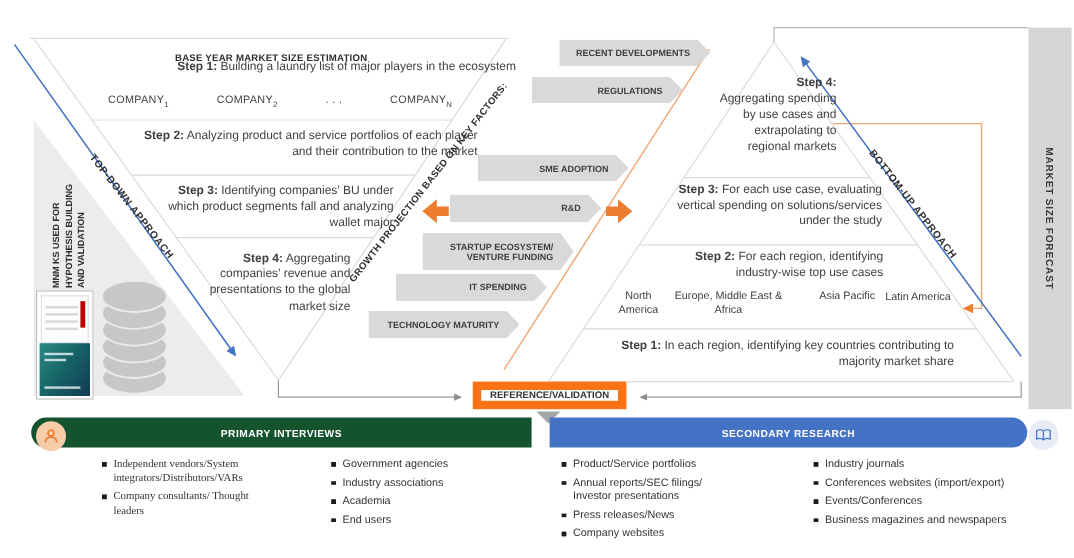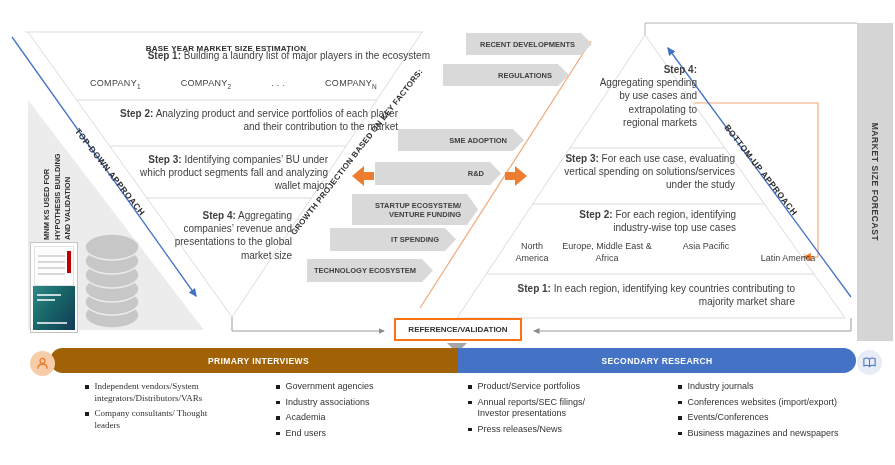--- a/index.html
+++ b/index.html
@@ -35,26 +35,26 @@
   .thumb .page{position:absolute;left:3px;top:3px;right:3px;height:38px;background:#fdfdfd;border:1px solid #e2e2e2;}
   .thumb .pline{position:absolute;left:3px;right:8px;height:2px;background:#d8d8d8;}
   .thumb .red{position:absolute;right:2px;top:4px;width:4px;height:22px;background:#c00000;}
   .thumb .teal{position:absolute;left:2px;bottom:2px;right:2px;height:44px;background:linear-gradient(125deg,#2e8886 0%,#176668 45%,#123a55 100%);}
   .thumb .tline{position:absolute;left:4px;height:2px;background:rgba(255,255,255,.75);}
 
   .forecast{left:857px;top:23px;width:36px;height:318px;background:#d5d5d5;z-index:1;}
   .forecast .txt{position:absolute;left:50%;top:50%;transform:translate(-50%,-50%) rotate(90deg);
                  font-weight:bold;font-size:8.5px;letter-spacing:.6px;color:#3c3c3c;white-space:nowrap;}
 
-  .refbox{left:394px;top:318px;width:128px;height:23px;background:#fff;border:2px solid #f97316;box-sizing:border-box;
+  .refbox{left:394px;top:318px;width:128px;height:23px;background:#fff;border:7px solid #f97316;box-sizing:border-box;
           display:flex;align-items:center;justify-content:center;font-weight:bold;font-size:8px;color:#333;z-index:2;}
 
   .bar{height:25px;display:flex;align-items:center;justify-content:center;color:#fff;font-weight:bold;
        font-size:8.5px;letter-spacing:.4px;z-index:2;}
-  .bar-primary{left:50px;top:348px;width:417px;background:#a16207;border-radius:13px 0 0 13px;}
+  .bar-primary{left:26px;top:348px;width:417px;background:#14532d;border-radius:13px 0 0 13px;}
   .bar-secondary{left:458px;top:348px;width:398px;background:#4472C4;border-radius:0 13px 13px 0;}
   .badge{border-radius:50%;display:flex;align-items:center;justify-content:center;z-index:3;}
   .badge-person{left:30px;top:351px;width:25px;height:25px;background:#F6CCA9;}
   .badge-book{left:857px;top:350px;width:25px;height:25px;background:#E7ECF7;}
 
   ul.blist{position:absolute;list-style:none;margin:0;padding:0;z-index:2;}
   .li{display:flex;gap:6px;margin-bottom:4px;font-size:9px;line-height:1.28;color:#333;}
   .sq{flex:0 0 auto;width:3.5px;height:3.5px;background:#1c1c1c;margin-top:4px;}
   .w120{max-width:120px;}
   .w132{max-width:132px;}
@@ -174,41 +174,41 @@
     <span class="bl">Step 4:</span>
     <span>Aggregating companies’ revenue and presentations to the global market size</span>
   </div>
 
   <div class="chev" style="left:466px;top:33px;width:126px;height:22px;">RECENT DEVELOPMENTS</div>
   <div class="chev" style="left:443px;top:64px;width:126px;height:22px;">REGULATIONS</div>
   <div class="chev" style="left:398px;top:129px;width:126px;height:22px;">SME ADOPTION</div>
   <div class="chev" style="left:375px;top:162px;width:126px;height:23px;">R&amp;D</div>
   <div class="chev" style="left:352px;top:194px;width:126px;height:31px;">STARTUP ECOSYSTEM/ VENTURE FUNDING</div>
   <div class="chev" style="left:330px;top:228px;width:126px;height:23px;">IT SPENDING</div>
-  <div class="chev" style="left:307px;top:259px;width:126px;height:23px;">TECHNOLOGY ECOSYSTEM</div>
+  <div class="chev" style="left:307px;top:259px;width:126px;height:23px;">TECHNOLOGY MATURITY</div>
 
   <div class="abs rot-label growth z">GROWTH PROJECTION BASED ON KEY FACTORS:</div>
 
   <div class="abs step z" style="left:593px;top:63px;width:104px;">
     <span class="bl" style="display:block;">Step 4:</span>
     <span>Aggregating spending by use cases and extrapolating to regional markets</span>
   </div>
   <div class="abs step z" style="left:555px;top:152px;width:180px;">
     <span class="bl">Step 3:</span>
     <span>For each use case, evaluating vertical spending on solutions/services under the study</span>
   </div>
   <div class="abs step z" style="left:556px;top:208px;width:180px;">
     <span class="bl">Step 2:</span>
     <span>For each region, identifying industry-wise top use cases</span>
   </div>
 
   <div class="region" style="left:504px;top:241px;width:56px;">North America</div>
   <div class="region" style="left:560px;top:241px;width:94px;">Europe, Middle East &amp; Africa</div>
   <div class="region" style="left:679px;top:241px;width:54px;">Asia Pacific</div>
-  <div class="region" style="left:735px;top:253px;width:60px;margin-left:23px;">Latin America</div>
+  <div class="region" style="left:735px;top:242px;width:60px;">Latin America</div>
 
   <div class="abs step z" style="left:500px;top:282px;width:295px;">
     <span class="bl">Step 1:</span>
     <span>In each region, identifying key countries contributing to majority market share</span>
   </div>
 
   <div class="abs rot-label bottomup z">BOTTOM-UP APPROACH</div>
 
   <div class="abs forecast">
     <div class="txt">MARKET SIZE FORECAST</div>
@@ -266,20 +266,24 @@
         <span>Product/Service portfolios</span>
       </li>
     <li class="li">
         <span class="sq"></span>
         <span class="w132">Annual reports/SEC filings/ Investor presentations</span>
       </li>
     <li class="li">
         <span class="sq"></span>
         <span>Press releases/News</span>
       </li>
+    <li class="li">
+        <span class="sq"></span>
+        <span>Company websites</span>
+      </li>
   </ul>
   <ul class="blist" style="left:678px;top:381px;width:200px;">
     <li class="li">
         <span class="sq"></span>
         <span>Industry journals</span>
       </li>
     <li class="li">
         <span class="sq"></span>
         <span>Conferences websites (import/export)</span>
       </li>

